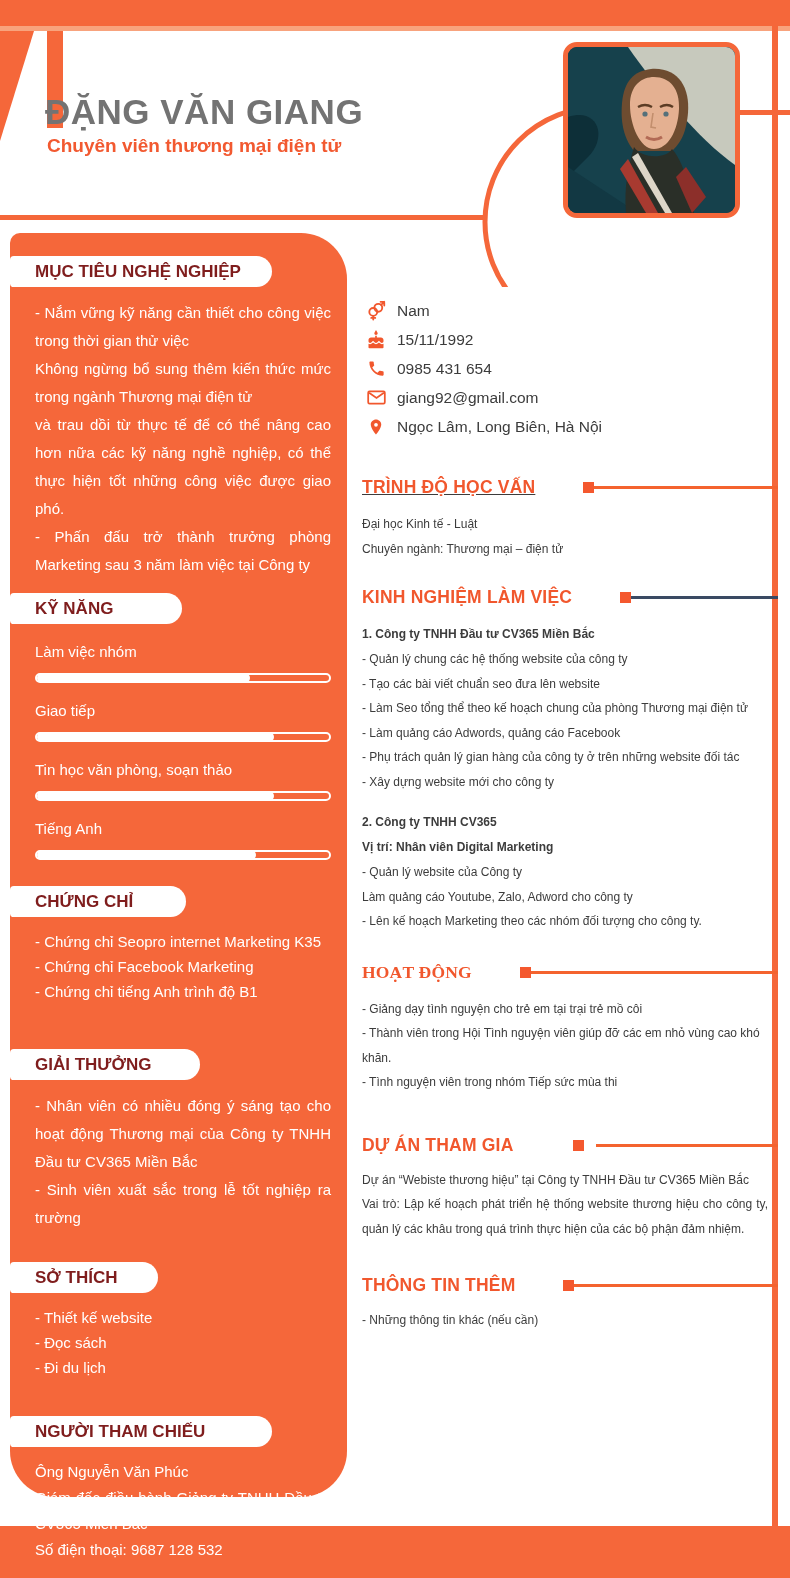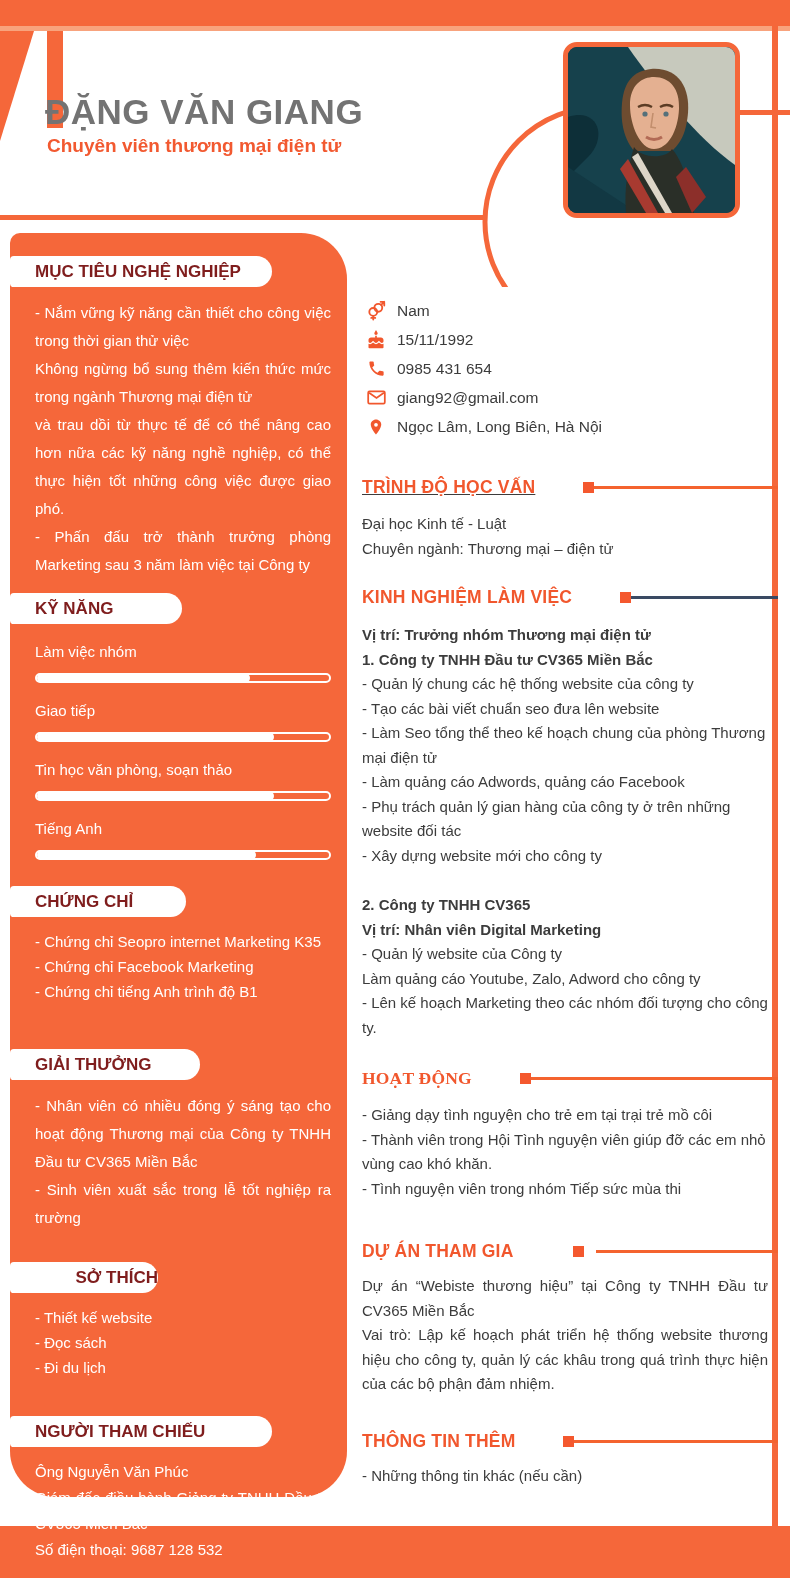--- a/index.html
+++ b/index.html
@@ -30,21 +30,21 @@
 
   
   .sidebar { position:absolute; left:10px; top:233px; width:337px; height:1264px; background:#F5673A;
              border-radius:10px 46px 46px 46px; color:#fff; }
   .pill { background:#fff; color:#7f1d1d; font-weight:bold; font-size:17px; line-height:31px; height:31px;
           padding-left:25px; border-radius:4px 16px 16px 4px; }
   .pill.w1 { width:262px; margin-top:23px; }
   .pill.w2 { width:172px; margin-top:14px; }
   .pill.w3 { width:176px; margin-top:26px; }
   .pill.w4 { width:190px; margin-top:45px; }
-  .pill.w5 { width:148px; margin-top:30px;text-align:right; }
+  .pill.w5 { width:148px; margin-top:30px; }
   .pill.w6 { width:262px; margin-top:36px; }
   .side-block { padding:0 16px 0 25px; }
   .side-par { font-size:15px; line-height:28px; text-align:justify; }
   .side-par.first { margin-top:12px; }
   .side-line { font-size:15px; line-height:25px; }
   .side-lines { margin-top:12px; }
   .skill-label { font-size:15px; margin-top:19px; }
   .skill-track { position:relative; margin-top:13px; height:10px; border:2px solid #fff; border-radius:6px; }
   .skill-fill { position:absolute; left:0; top:-2px; height:10px; background:#fff; border-radius:6px; }
 
@@ -58,26 +58,26 @@
   .sec-title { font-size:17.5px; font-weight:bold; color:#F1572D; letter-spacing:.2px; }
   .sec-square { width:11px; height:11px; background:#F4582E; margin-left:48px; flex:none; }
   .sec-rule { flex:1; height:3px; background:#F4632F; }
   .sec-rule.navy { background:#3A4A63; }
   .mt-edu { margin-top:36px;text-decoration:underline; }
   .mt-exp { margin-top:26px; }
   .mt-act { margin-top:28px;font-family:Liberation Serif, serif; }
   .mt-prj { margin-top:40px;gap:12px; }
   .mt-add { margin-top:34px; }
   .body-text { padding-right:10px; }
-  .line { font-size:15px; line-height:24.5px; }
+  .line { font-size:12px; line-height:24.5px; }
   .line.b { font-weight:bold; line-height:25px; }
   .just { text-align:justify; }
   .gap12 { margin-top:12px; }
   .gap14 { margin-top:14px; }
-  .gap24 { margin-top:24px; }
+  .gap24 { margin-top:16px; }
 </style>
 </head>
 <body>
 
 <div class="page">
 
   <div class="top-bar"></div>
   <div class="top-bar-strip"></div>
   <div class="corner-triangle"></div>
   <div class="accent-vbar"></div>
@@ -234,21 +234,20 @@
       <div class="line">Đại học Kinh tế - Luật</div>
       <div class="line">Chuyên ngành: Thương mại – điện tử</div>
     </div>
 
     <div class="sec-head mt-exp">
       <span class="sec-title">KINH NGHIỆM LÀM VIỆC</span>
       <span class="sec-square"></span>
       <span class="sec-rule navy"></span>
     </div>
     <div class="body-text gap14">
-      <div class="line b">Vị trí: Trưởng nhóm Thương mại điện tử</div>
       <div class="line b">1. Công ty TNHH Đầu tư CV365 Miền Bắc</div>
       <div class="line">- Quản lý chung các hệ thống website của công ty</div>
       <div class="line">- Tạo các bài viết chuẩn seo đưa lên website</div>
       <div class="line">- Làm Seo tổng thể theo kế hoạch chung của phòng Thương mại điện tử</div>
       <div class="line">- Làm quảng cáo Adwords, quảng cáo Facebook</div>
       <div class="line">- Phụ trách quản lý gian hàng của công ty ở trên những website đối tác</div>
       <div class="line">- Xây dựng website mới cho công ty</div>
     </div>
     <div class="body-text gap24">
       <div class="line b">2. Công ty TNHH CV365</div>

